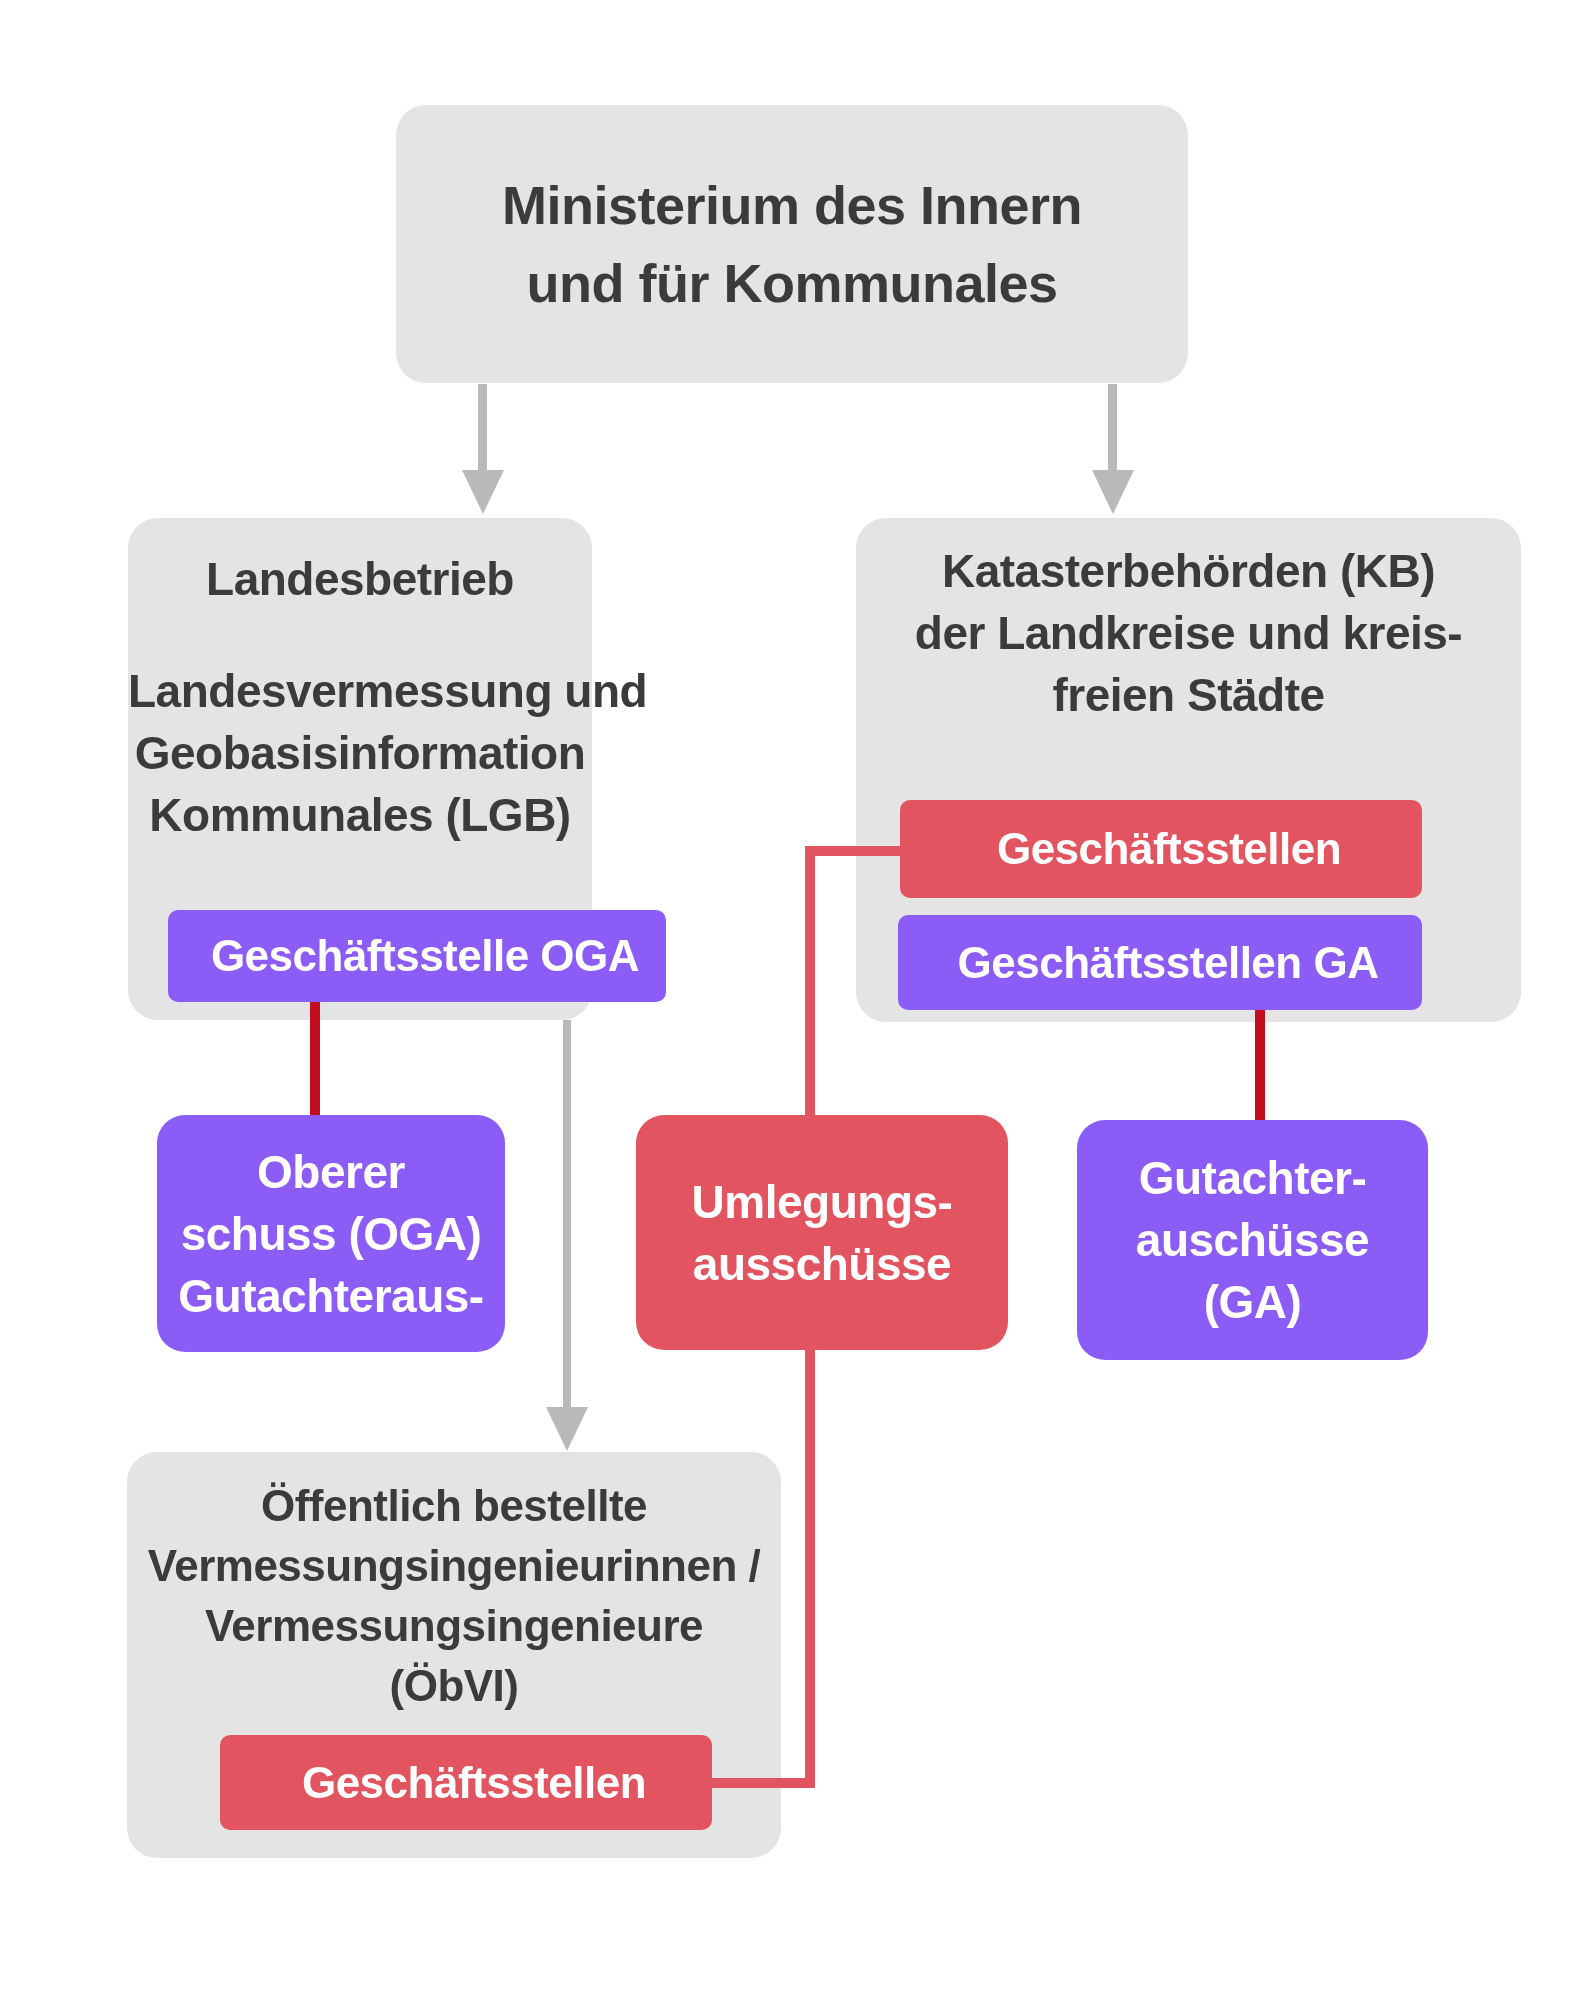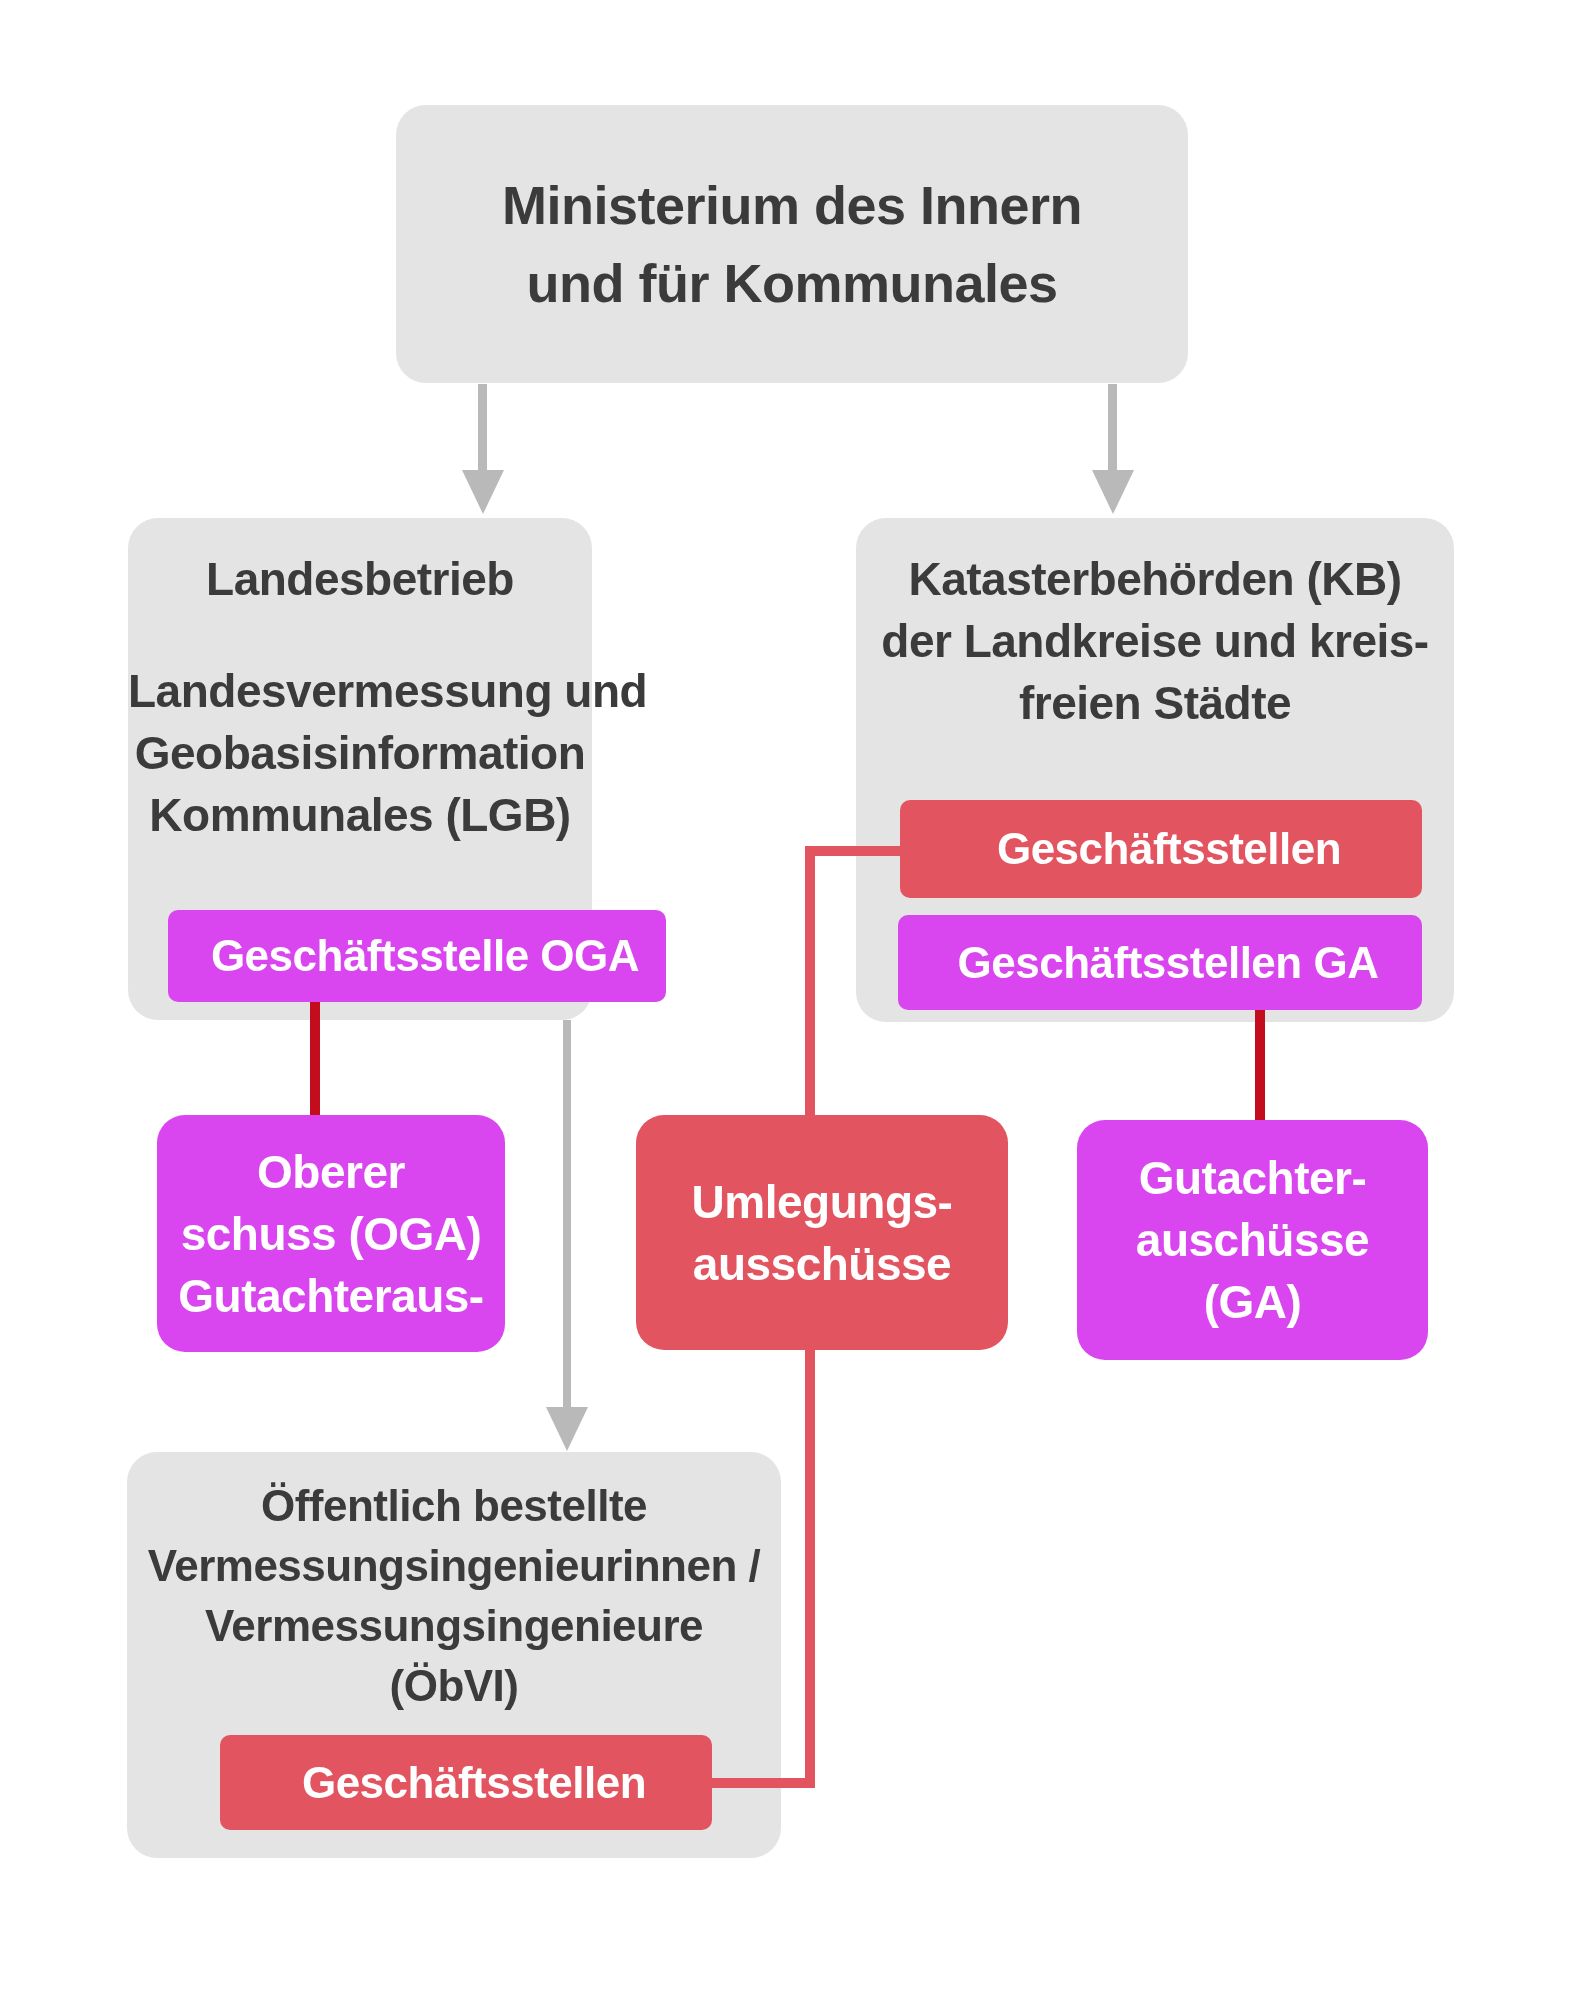--- a/index.html
+++ b/index.html
@@ -26,21 +26,21 @@
   
   .rednode{
     border-radius:28px;
     z-index:3;
     color:#ffffff;
     text-align:center;
     display:flex;flex-direction:column;justify-content:center;
     letter-spacing:-0.5px;
   }
   .rednode .line{height:62px;line-height:62px;font-size:46px;white-space:nowrap;}
-  .darkred{background:#d946ef;}
+  .darkred{background:#8b5cf6;}
   .pink{background:#e2545f;}
   
   .pill{
     border-radius:10px;
     z-index:3;
     color:#ffffff;
     font-size:44px;
     letter-spacing:-0.5px;
     display:flex;align-items:center;justify-content:center;
     white-space:nowrap;
@@ -88,21 +88,21 @@
 
 <div class="abs graybox" style="left:128px;top:518px;width:464px;height:502px;padding-top:30px;box-sizing:border-box;">
   <div class="line">Landesbetrieb</div>
   <div class="line blank"></div>
   <div class="line">Landesvermessung und</div>
   <div class="line">Geobasisinformation</div>
   <div class="line">Kommunales (LGB)</div>
 </div>
 <div class="abs pill darkred" style="left:168px;top:910px;width:482px;height:92px;">Geschäftsstelle OGA</div>
 
-<div class="abs graybox" style="left:856px;top:518px;width:598px;height:504px;padding-top:30px;box-sizing:border-box;">
+<div class="abs graybox" style="left:856px;top:518px;width:665px;height:504px;padding-top:22px;box-sizing:border-box;">
   <div class="line">Katasterbehörden (KB)</div>
   <div class="line">der Landkreise und kreis-</div>
   <div class="line">freien Städte</div>
 </div>
 <div class="abs pill pink" style="left:900px;top:800px;width:506px;height:98px;">Geschäftsstellen</div>
 <div class="abs pill darkred" style="left:898px;top:915px;width:508px;height:95px;">Geschäftsstellen GA</div>
 
 <div class="abs rednode darkred" style="left:157px;top:1115px;width:348px;height:237px;">
   <div class="line">Oberer</div>
   <div class="line">schuss (OGA)</div>

